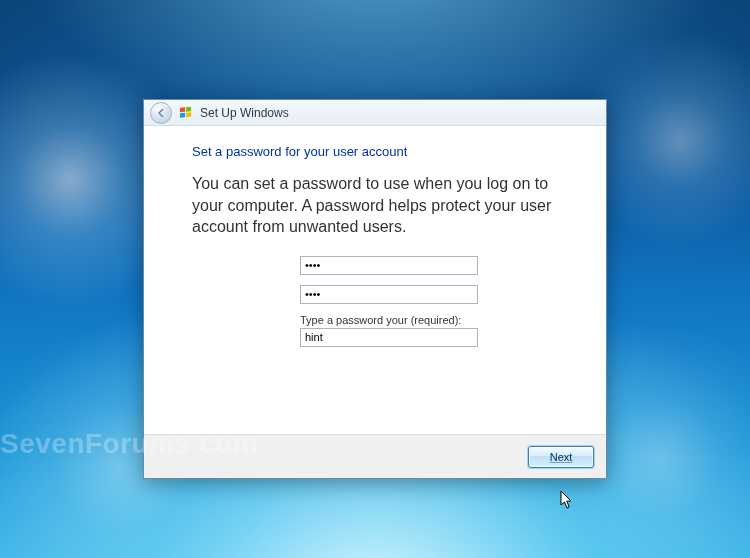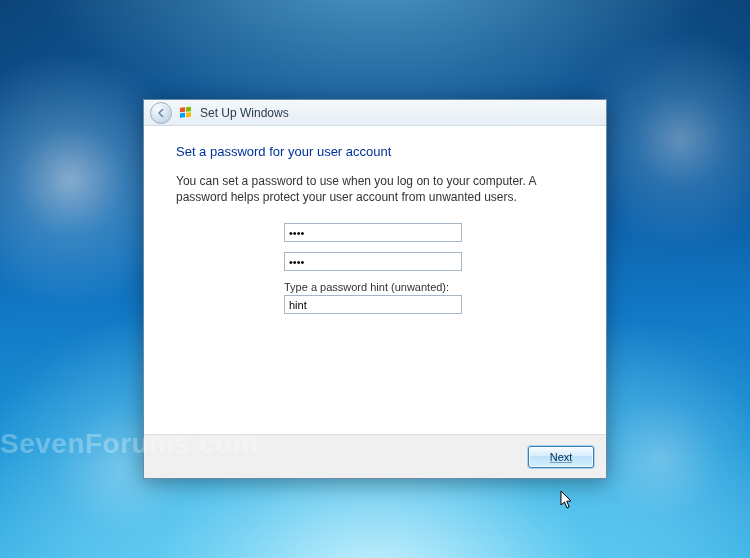--- a/index.html
+++ b/index.html
@@ -68,32 +68,32 @@
     width: 16px; height: 16px;
     display: flex; align-items: center; justify-content: center;
   }
   .title-text {
     color: #2a3a4a;
     font-size: 12px;
   }
 
   .content {
     flex: 1;
-    padding: 16px 32px 10px 32px;
+    padding: 16px 32px 10px 48px;
     color: #333;
     overflow: hidden;
   }
   .heading {
     color: #003399;
     font-size: 13px;
     margin: 2px 0 14px 0;
     font-weight: 400;
   }
   .desc {
-    font-size: 12px;
+    font-size: 16px;
     color: #333;
     line-height: 1.35;
     margin-bottom: 18px;
     max-width: 410px;
   }
   .form {
     margin-left: 108px;
     width: 180px;
   }
   .field-label {
@@ -179,21 +179,21 @@
 
   <div class="content">
     <div class="heading">Set a password for your user account</div>
     <div class="desc">You can set a password to use when you log on to your computer. A password helps protect your user account from unwanted users.</div>
 
     <div class="form">
       <input type="text" class="text-input" value="••••" style="">
 
       <input type="text" class="text-input" value="••••" style="">
 
-      <div class="field-label">Type a password hint (unwanted):</div>
+      <div class="field-label">Type a password your (required):</div>
       <input type="text" class="text-input" style="margin-bottom: 16px;" value="hint">
     </div>
   </div>
 
   <div class="footer">
     <button class="next-btn">
       <span style="text-decoration: underline; text-decoration-color: rgba(0,48,96,0.4);">Next</span>
     </button>
   </div>
 

